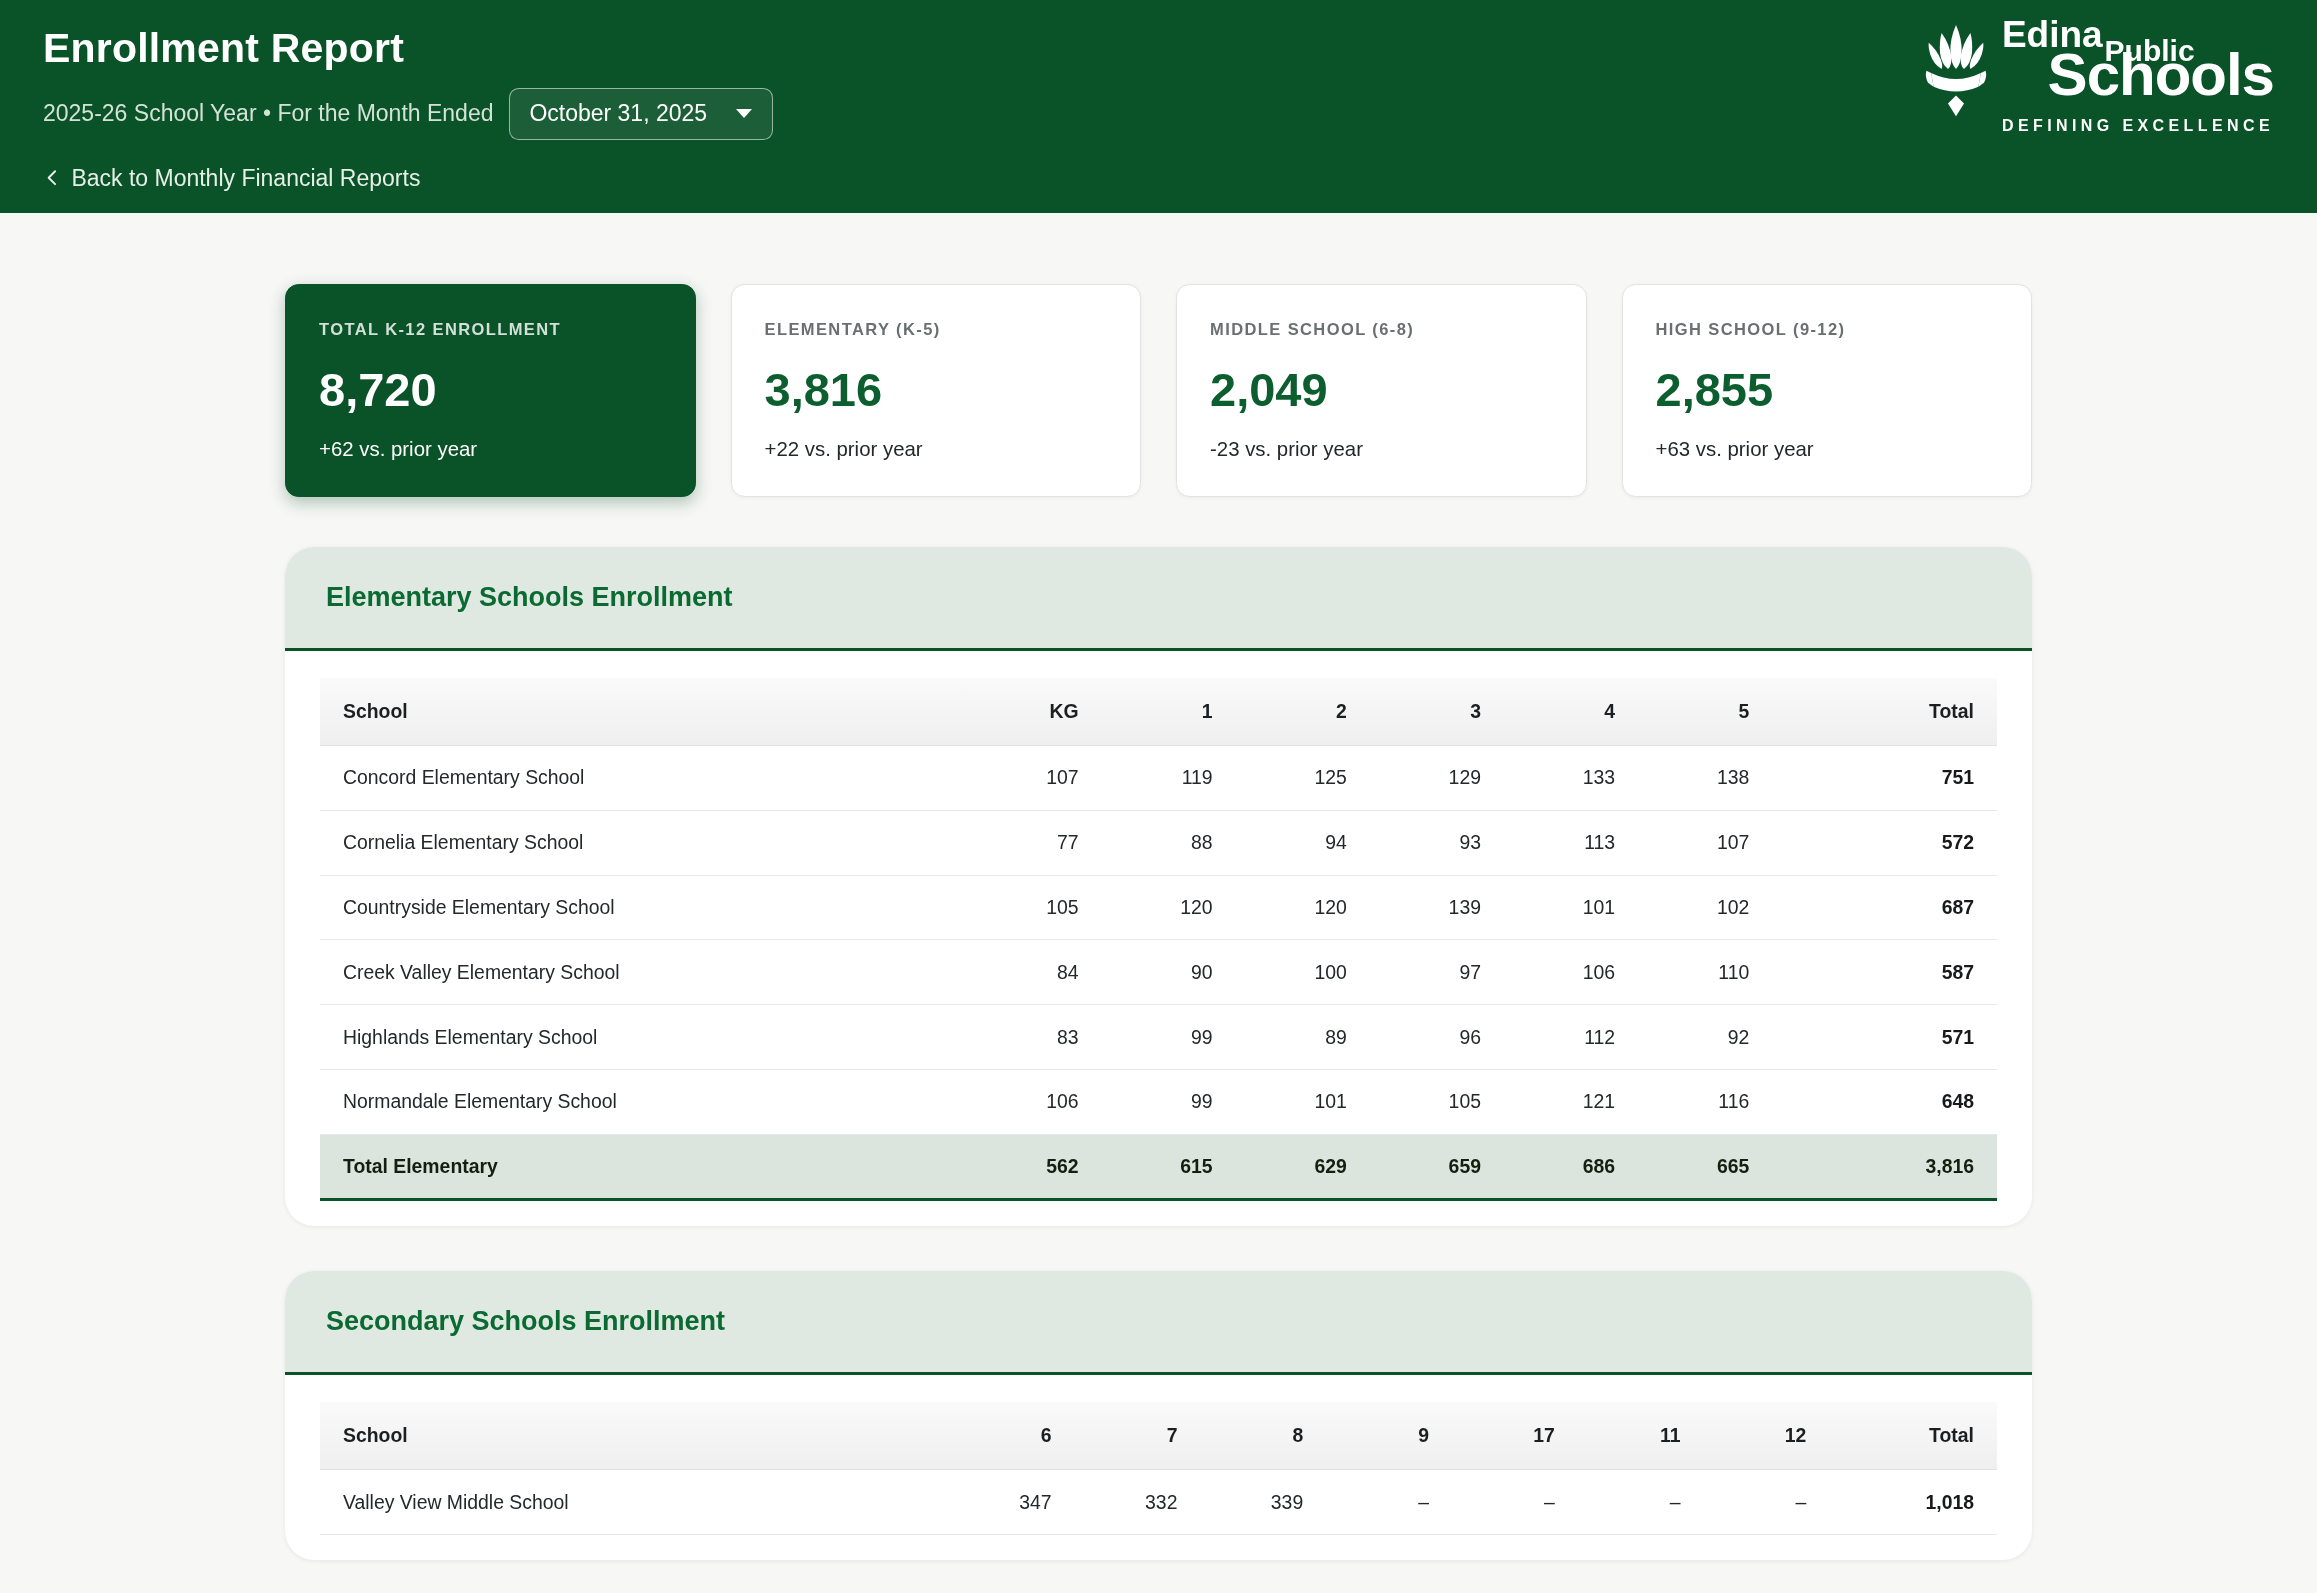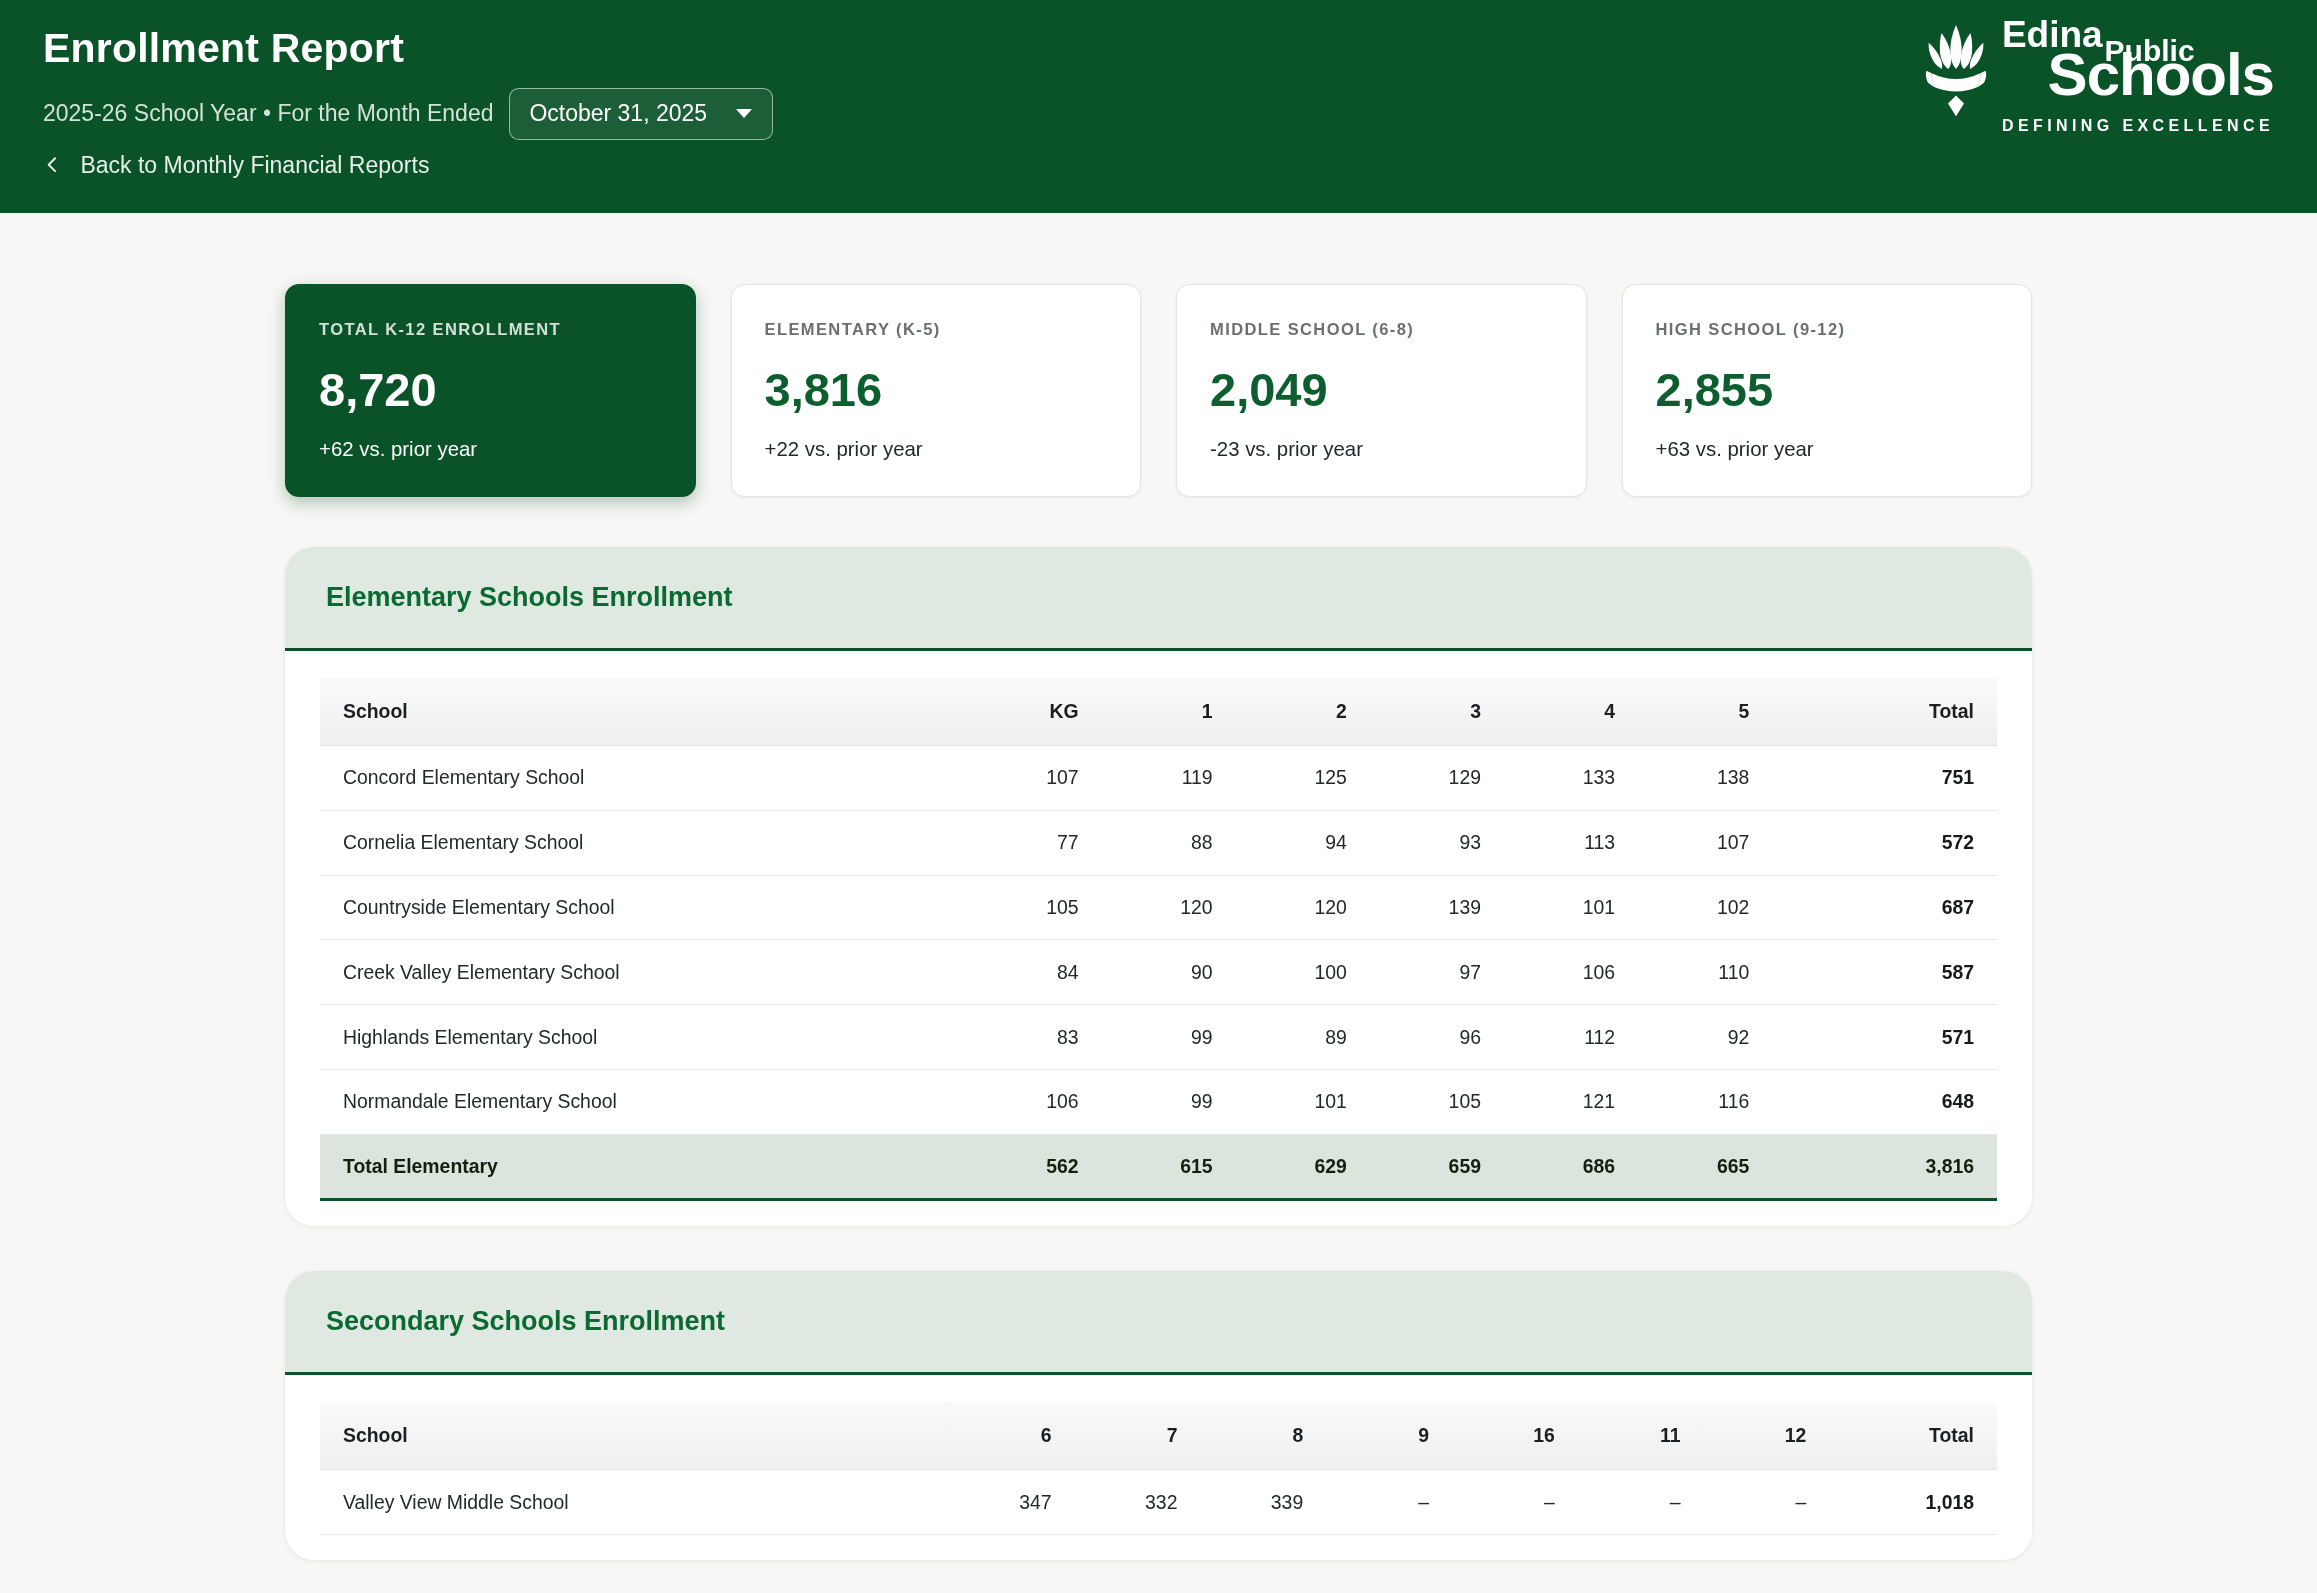--- a/index.html
+++ b/index.html
@@ -41,22 +41,22 @@
     padding:11.6px 19.4px;
     font-size:23px;color:#fff;cursor:pointer;
   }
   .caret-down{
     width:0;height:0;display:inline-block;
     border-left:8.7px solid transparent;
     border-right:8.7px solid transparent;
     border-top:9.7px solid #fff;
   }
   .back-link{
-    display:inline-flex;align-items:center;gap:18px;
-    margin-top:12px;font-size:23px;color:#E6EFE8;cursor:pointer;
+    display:inline-flex;align-items:center;gap:9px;
+    margin-top:25px;font-size:23px;color:#E6EFE8;cursor:pointer;
   }
   .back-link svg{width:19.4px;height:19.4px;}
 
   
   .logo{
     position:absolute;top:15.5px;right:43px;
     display:flex;align-items:flex-start;gap:9.7px;color:#fff;
   }
   .logo-icon{width:72px;height:101px;flex:0 0 auto;margin-top:5.8px;}
   .logo-text{display:flex;flex-direction:column;align-items:flex-end;}
@@ -313,21 +313,21 @@
           <col style="width:7.5%">
           <col style="width:10%">
         </colgroup>
         <thead>
             <tr>
               <th class="col-school">School</th>
               <th>6</th>
               <th>7</th>
               <th>8</th>
               <th>9</th>
-              <th>16</th>
+              <th>17</th>
               <th>11</th>
               <th>12</th>
               <th>Total</th>
             </tr>
           </thead>
         <tbody>
             <tr>
               <td>Valley View Middle School</td>
               <td>347</td>
               <td>332</td>

